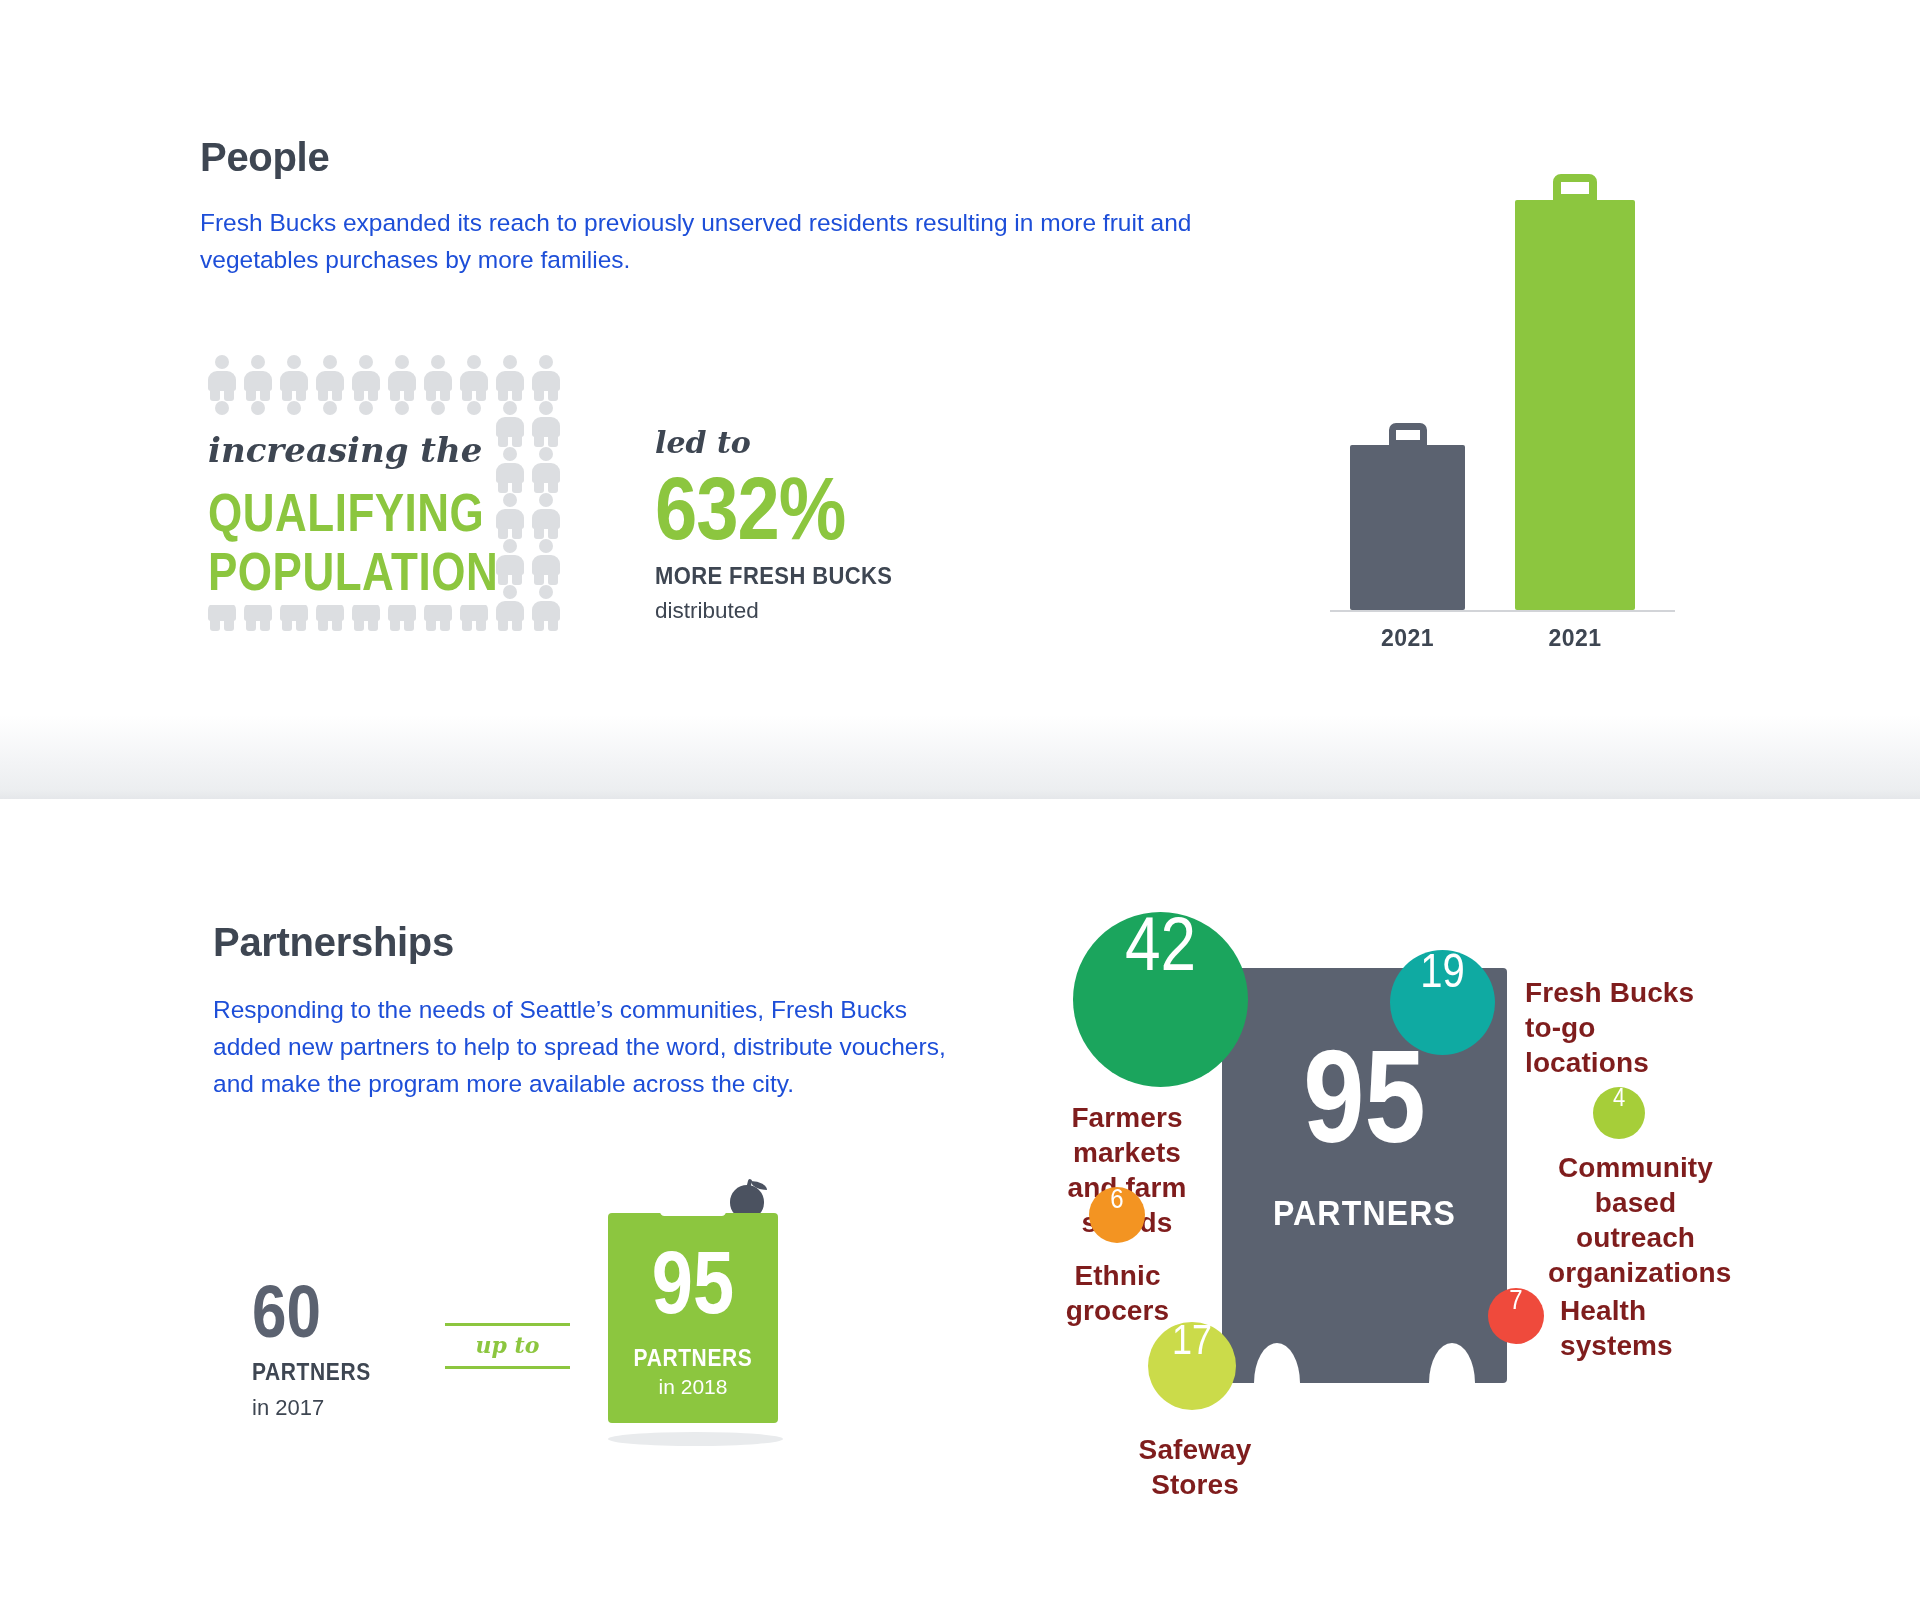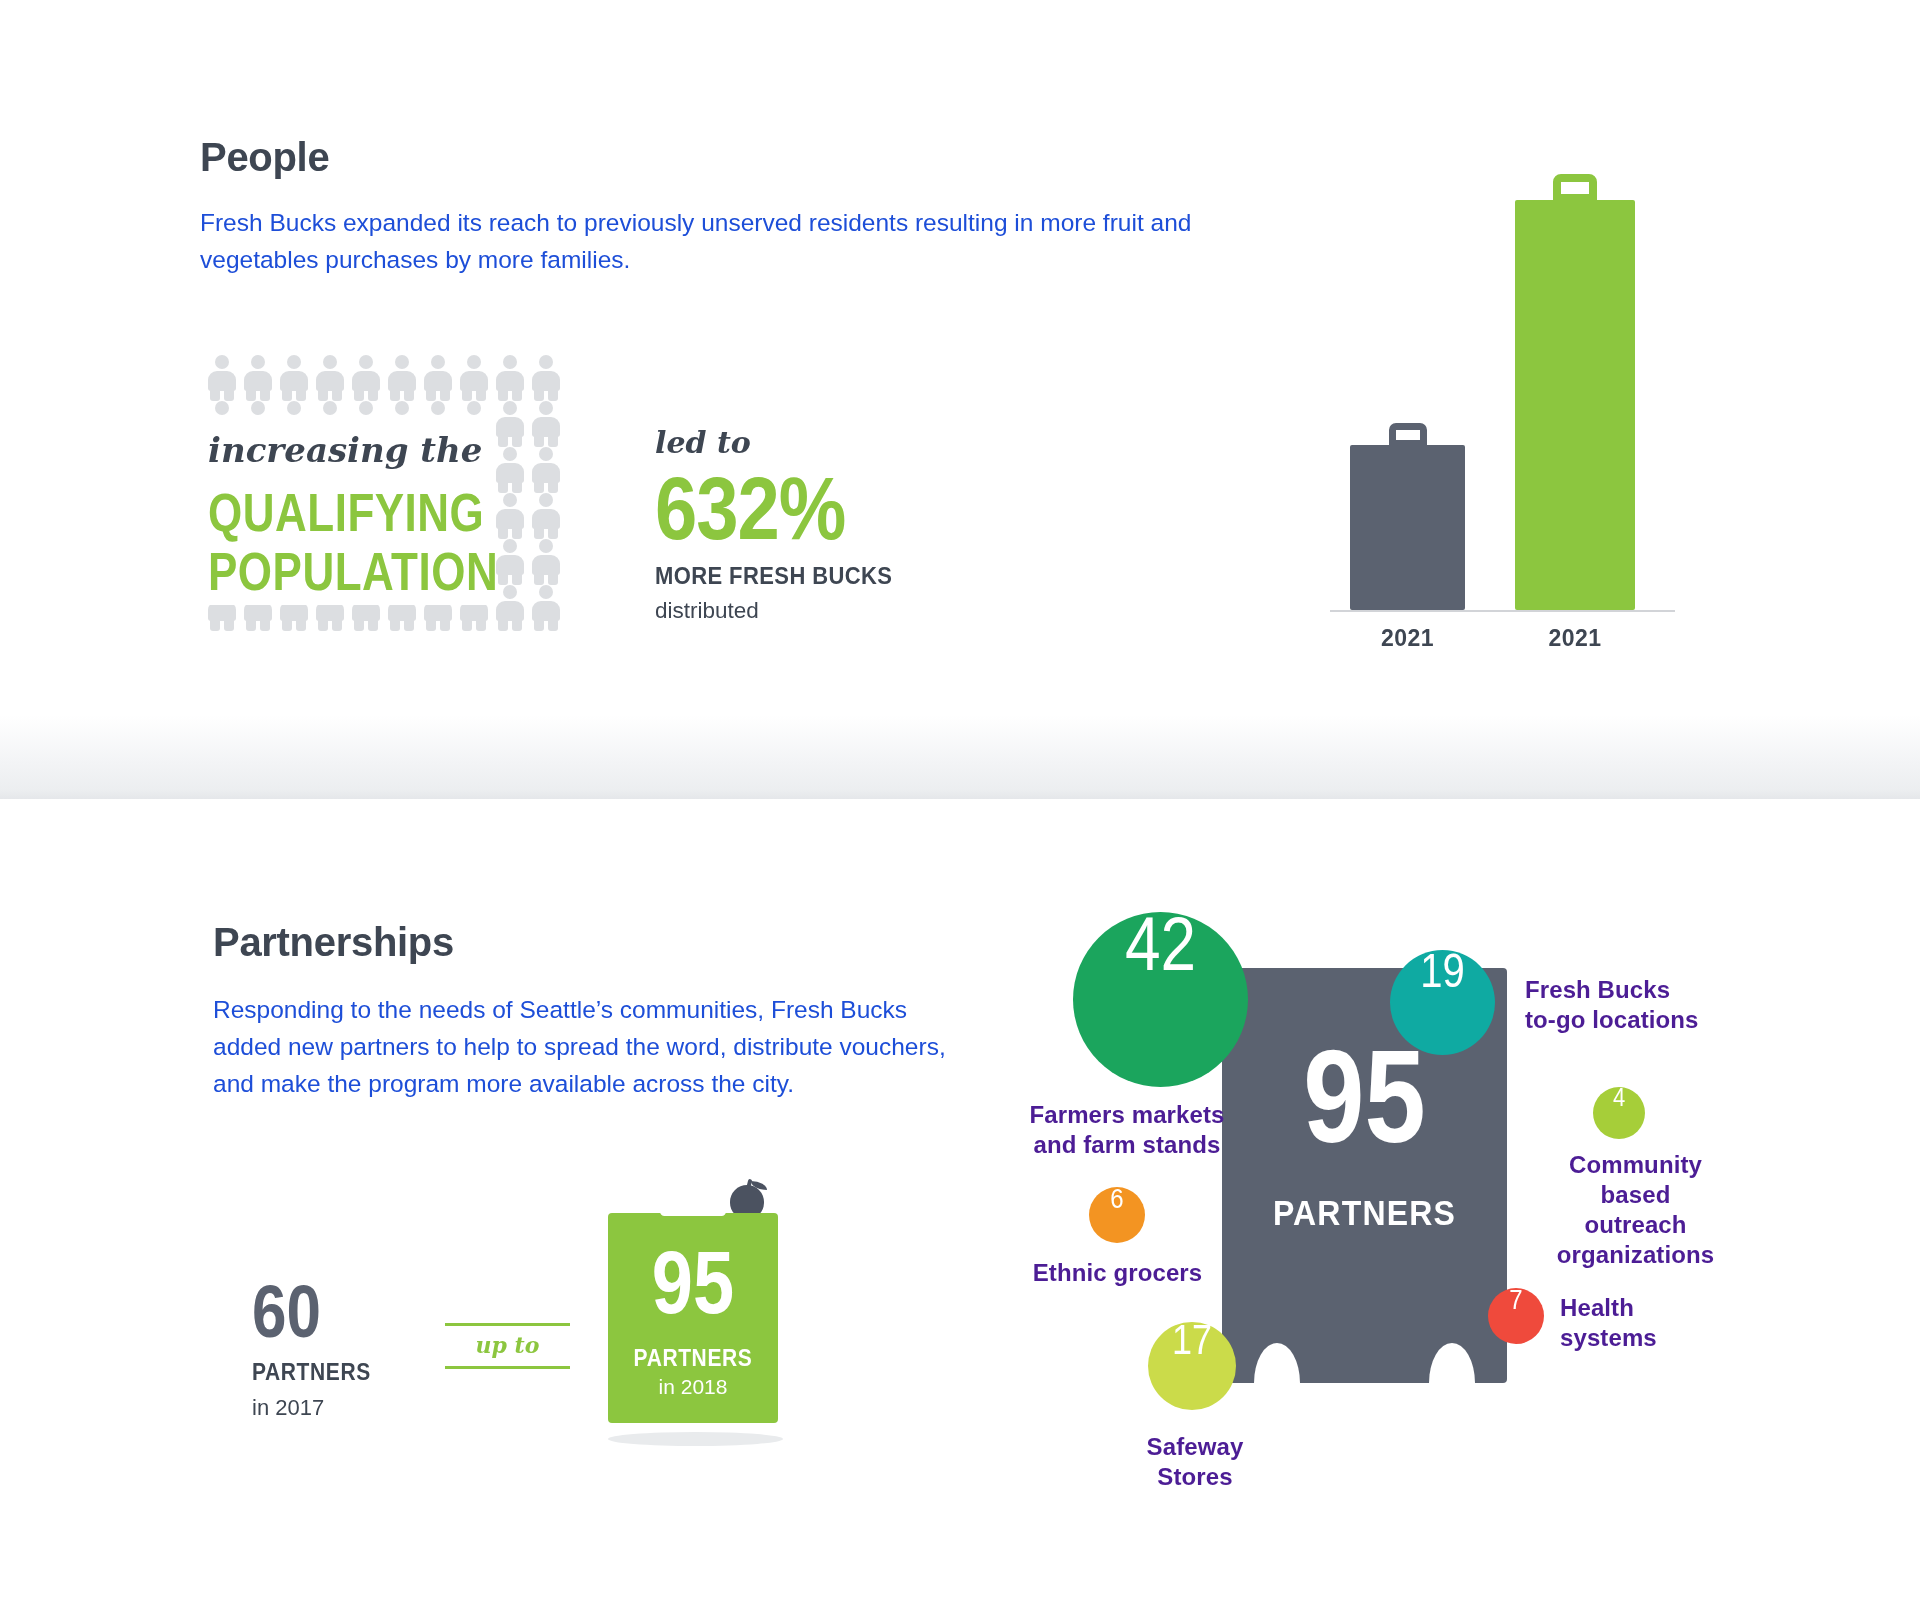--- a/index.html
+++ b/index.html
@@ -216,21 +216,21 @@
   }
 
   
   .pcircle {
     position:absolute; border-radius:50%;
     display:flex; align-items:flex-start; justify-content:center;
     color:#ffffff; font-weight:400; line-height:1;
   }
   .pcircle span { transform:scaleY(1.18); display:block; }
   .plabel {
-    position:absolute; font-weight:700; font-size:24px; color:#4c1d95;
+    position:absolute; font-weight:700; font-size:28px; color:#7f1d1d;
     line-height:1.25; letter-spacing:0.1px;
   }
 
   #c-42 { left:1073px; top:912px; width:175px; height:175px; background:#1ba55d; font-size:64px; }
   #l-42 { left:1022px; top:1100px; width:210px; text-align:center; }
 
   #c-19 { left:1390px; top:950px; width:105px; height:105px; background:#0faaa2; font-size:40px; }
   #l-19 { left:1525px; top:975px; width:180px; }
 
   #c-4  { left:1593px; top:1087px; width:52px; height:52px; background:#a6ce39; font-size:22px; }

